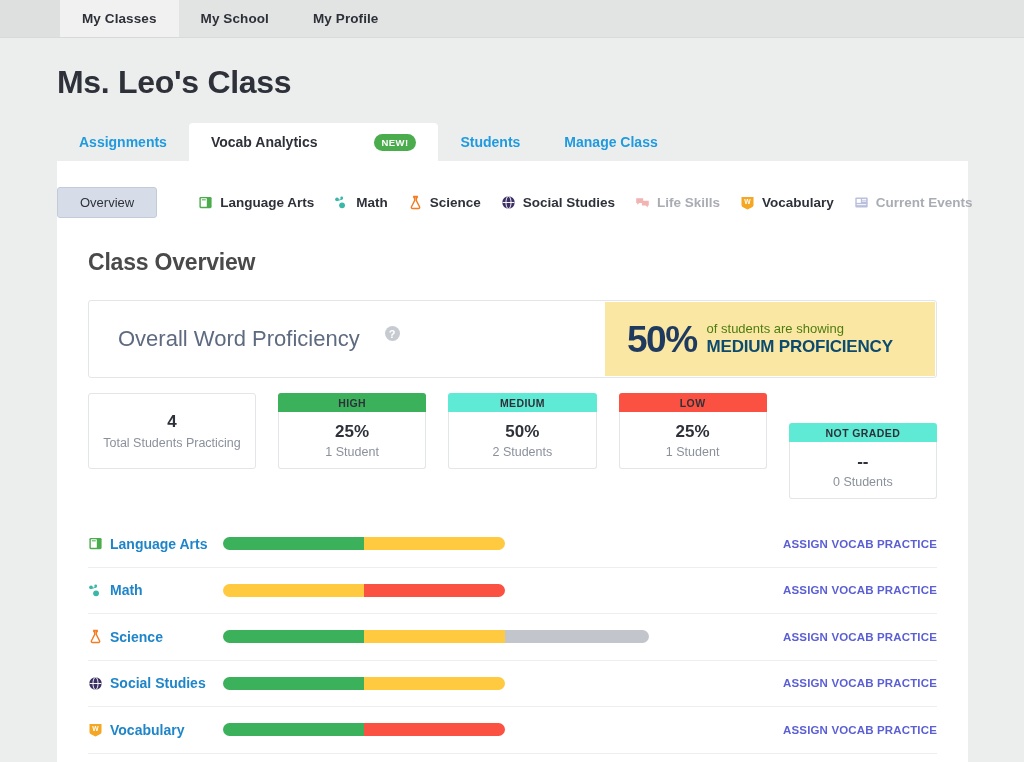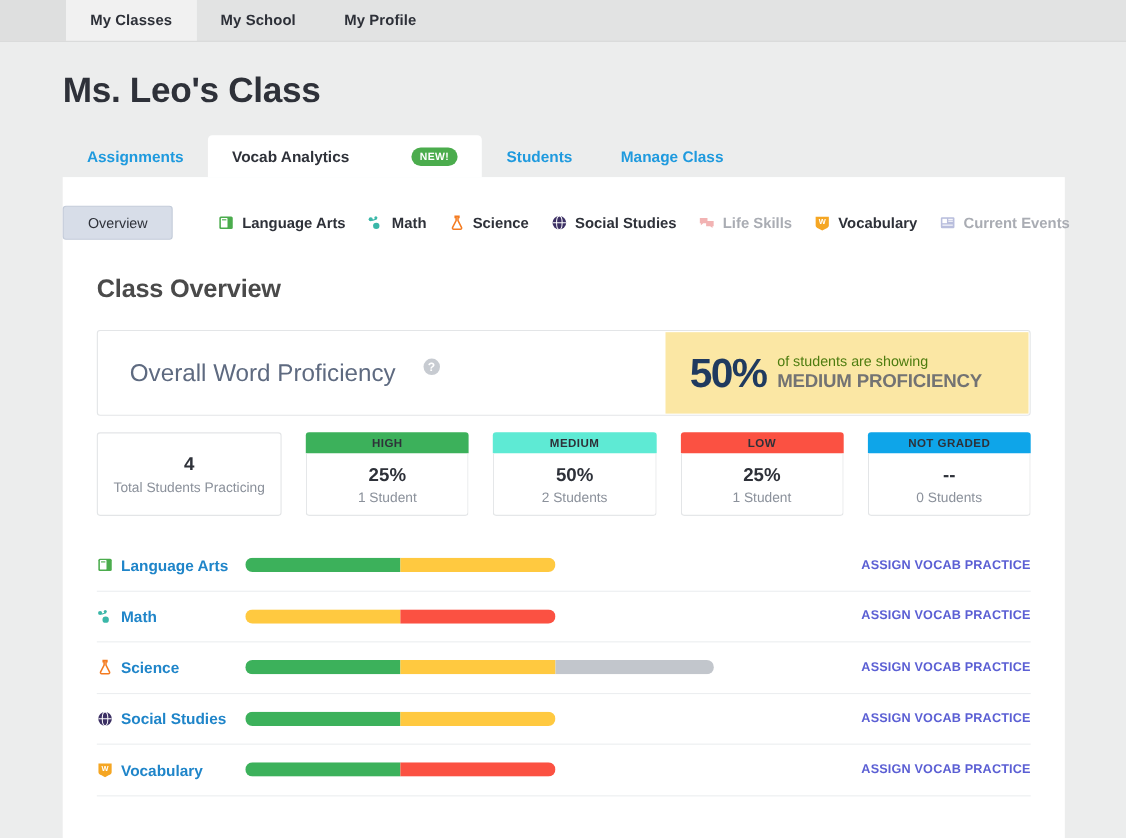--- a/index.html
+++ b/index.html
@@ -155,21 +155,21 @@
   }
   .prof-pct {
     font-size: 37px; font-weight: bold;
     color: #1f3a5f;
     letter-spacing: -1.5px;
     line-height: 1;
   }
   .prof-txt-small { font-size: 13px; color: #4d7c0f; line-height: 1.25; }
   .prof-txt-big {
     font-size: 17px; font-weight: bold;
-    color: #737373;
+    color: #0c4a6e;
     letter-spacing: -.2px; line-height: 1.2;
   }
 
   
   .stats {
     margin: 15px 31px 0 31px;
     display: flex;
     gap: 22px;
   }
   .stat-total {
@@ -396,21 +396,21 @@
           </div>
         </div>
         <div class="stat-col">
           <div class="stat-head" style="background: rgb(251, 81, 66);">LOW</div>
           <div class="stat-body">
             <div class="stat-pct">25%</div>
             <div class="stat-sub">1 Student</div>
           </div>
         </div>
         <div class="stat-col">
-          <div class="stat-head" style="background: #0ea5e9;">NOT GRADED</div>
+          <div class="stat-head" style="background: #5eead4; margin-top: 30px;">NOT GRADED</div>
           <div class="stat-body">
             <div class="stat-pct">--</div>
             <div class="stat-sub">0 Students</div>
           </div>
         </div>
       </div>
   </div>
 
   <div class="rows" id="subject-rows">
       <div class="row">

